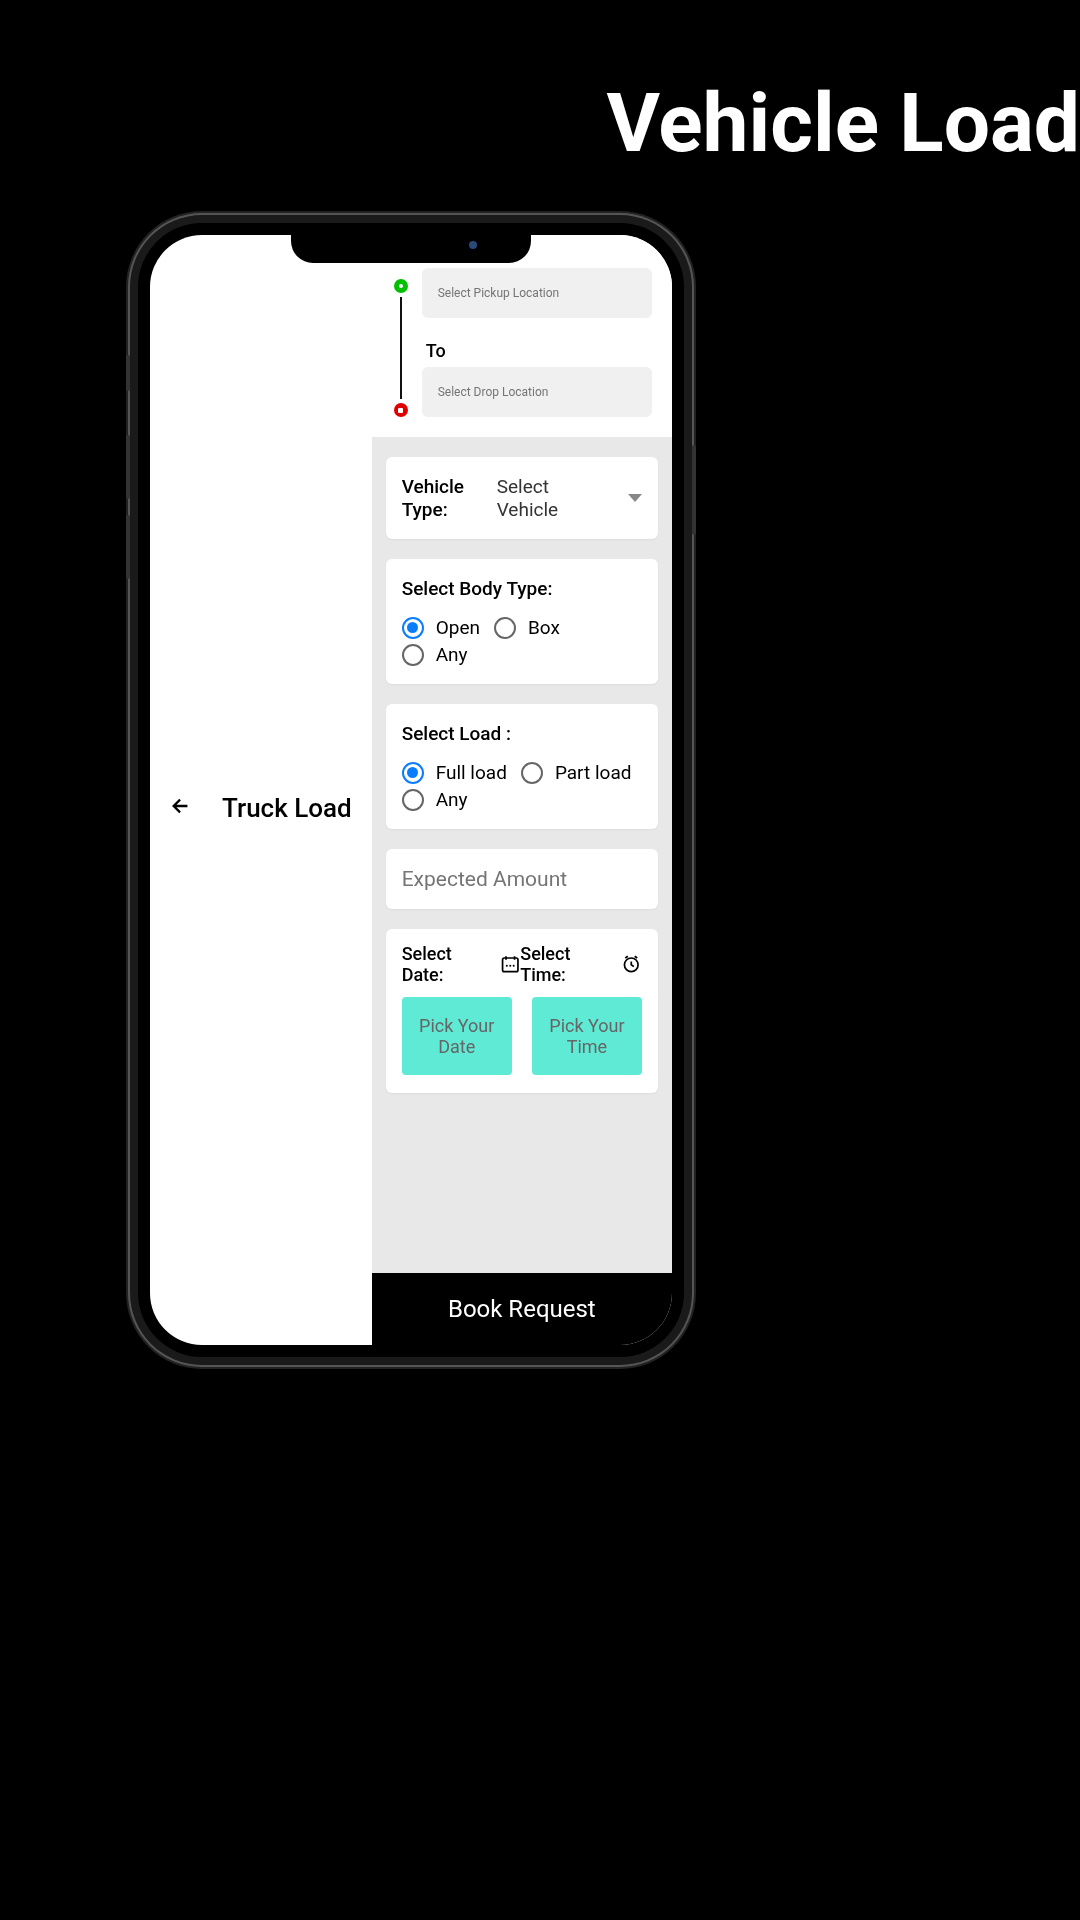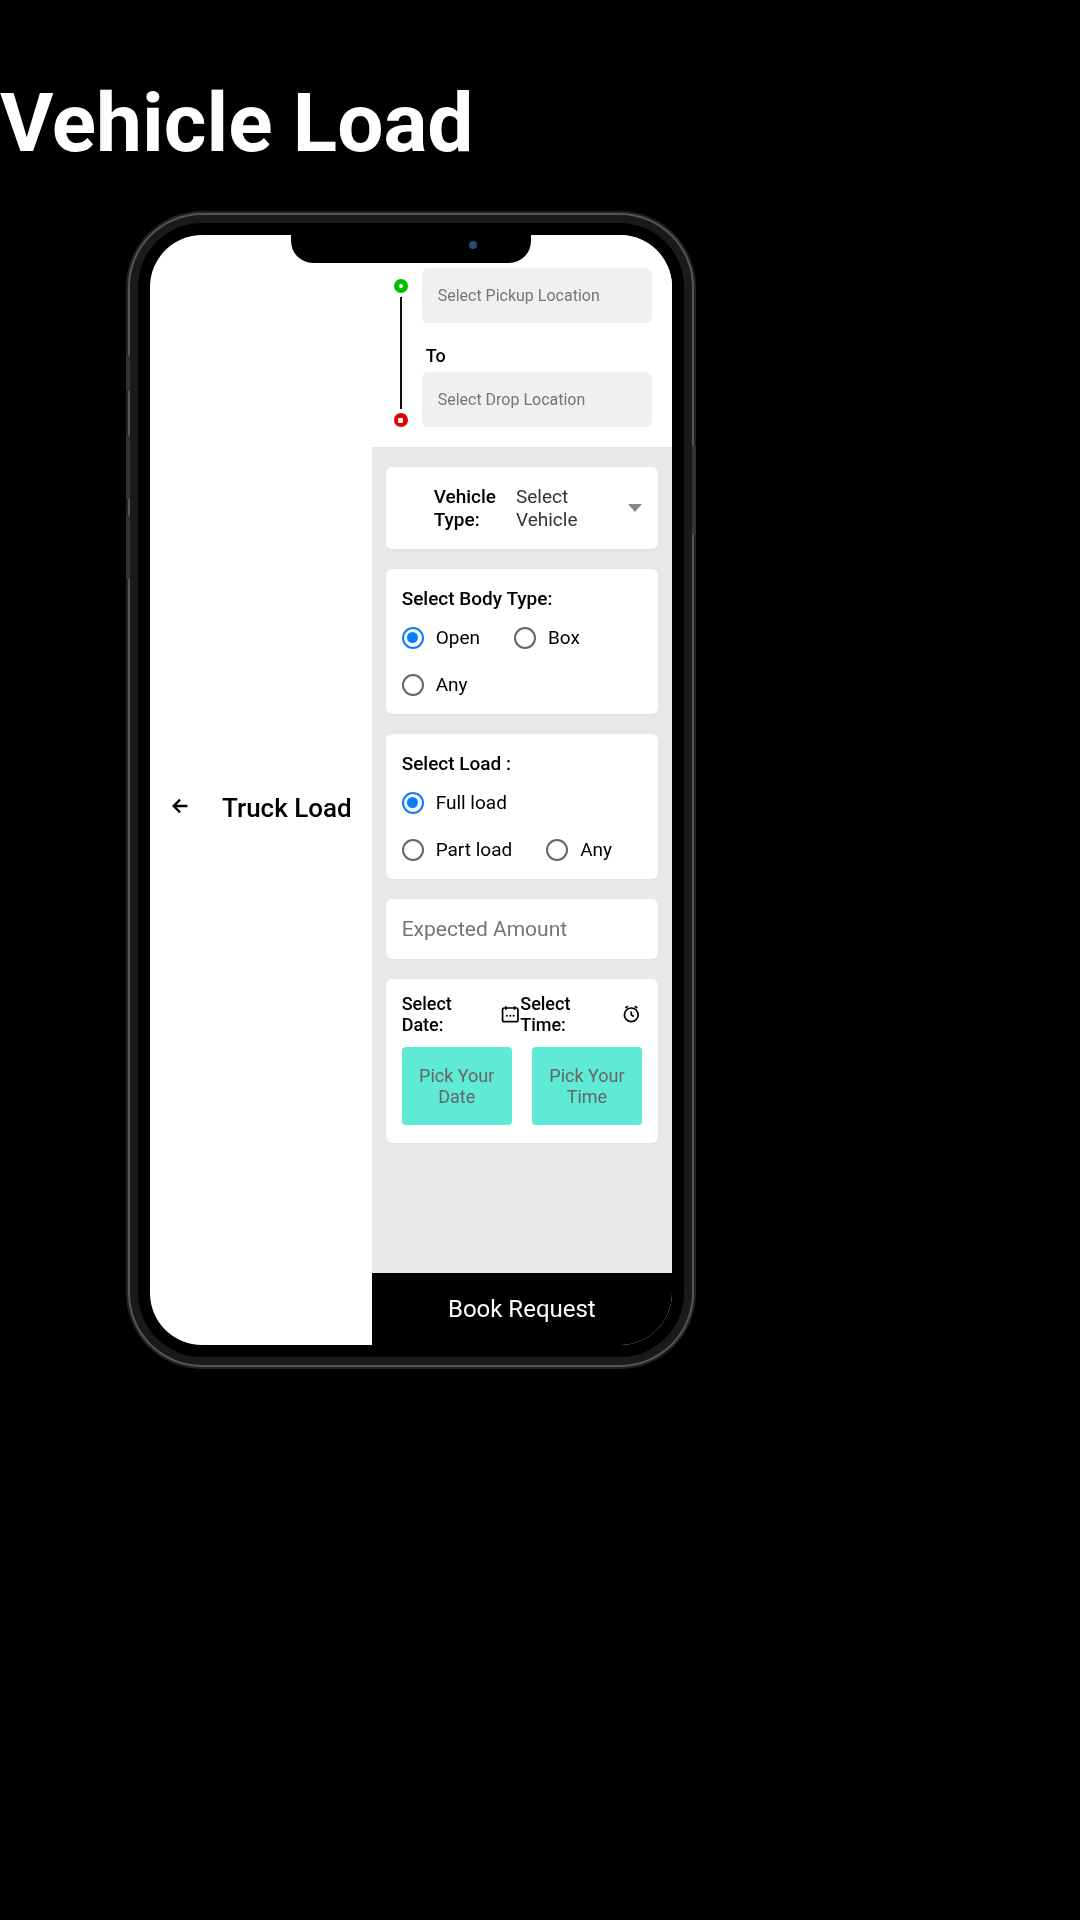--- a/index.html
+++ b/index.html
@@ -1,18 +1,18 @@
 <!DOCTYPE html>
 <html><head>
 <meta charset="utf-8">
 <style>
 * { margin: 0; padding: 0; box-sizing: border-box; font-family: -apple-system, BlinkMacSystemFont, 'Segoe UI', Roboto, sans-serif; }
 body { background: #000; width: 1080px; height: 1920px; overflow: hidden; }
 
-.page-title { color: #fff; font-size: 82px; font-weight: 700; text-align: left; padding-top: 75px; }
+.page-title { color: #fff; font-size: 82px; font-weight: 700; text-align: right; padding-top: 75px; }
 
 .phone-frame {
   position: absolute;
   left: 130px;
   top: 215px;
   width: 562px;
   height: 1150px;
   background: #1a1a1a;
   border-radius: 72px;
   box-shadow: 0 0 0 2px #555, 0 0 0 4px #222;
@@ -99,46 +99,46 @@
 .marker-green { background: #00c000; }
 .marker-green::after { content:""; width:4px; height:4px; background:#fff; border-radius:50%; }
 .marker-red { background: #e00000; }
 .marker-red::after { content:""; width:5px; height:5px; background:#fff; border-radius:1px; }
 .marker-line { width: 2px; flex: 1; background: #111; margin: 4px 0; min-height: 72px; }
 
 .input-field {
   background: #f0f0f0;
   border-radius: 6px;
   padding: 18px 16px;
-  font-size: 16px;
+  font-size: 12px;
   color: #7f1d1d;
   border: none;
   width: 100%;
 }
 
 .form-area {
   background: #e8e8e8;
   flex: 1;
   padding: 20px 14px;
   display: flex;
   flex-direction: column;
   gap: 20px;
 }
 .card {
   background: #fff;
   border-radius: 6px;
   padding: 18px 16px;
   box-shadow: 0 1px 2px rgba(0,0,0,0.05);
 }
-.card-row { display: flex; align-items: center; justify-content: space-between; margin-left: 32px; }
+.card-row { display: flex; align-items: center; justify-content: space-between; }
 .card-label { font-size: 19px; font-weight: 500; }
 .select-value { font-size: 19px; color: #333; display: flex; align-items: center; gap: 40px; }
 .chevron-down { width: 0; height: 0; border-left: 7px solid transparent; border-right: 7px solid transparent; border-top: 8px solid #888; }
 
-.radio-row { display: flex; gap: 24px; margin-top: 16px; flex-wrap: wrap; align-items: center; }
+.radio-row { display: flex; gap: 4px; margin-top: 16px; flex-wrap: wrap; align-items: center; }
 .radio-opt { display: flex; align-items: center; gap: 12px; margin-right: 10px; }
 .radio {
   width: 22px; height: 22px; border: 2.5px solid #666; border-radius: 50%;
   display: flex; align-items: center; justify-content: center;
 }
 .radio.selected { border-color: #0a7dff; }
 .radio.selected::after { content:""; width: 11px; height: 11px; background:#0a7dff; border-radius:50%; }
 .radio-label { font-size: 19px; }
 
 .amount-input {

